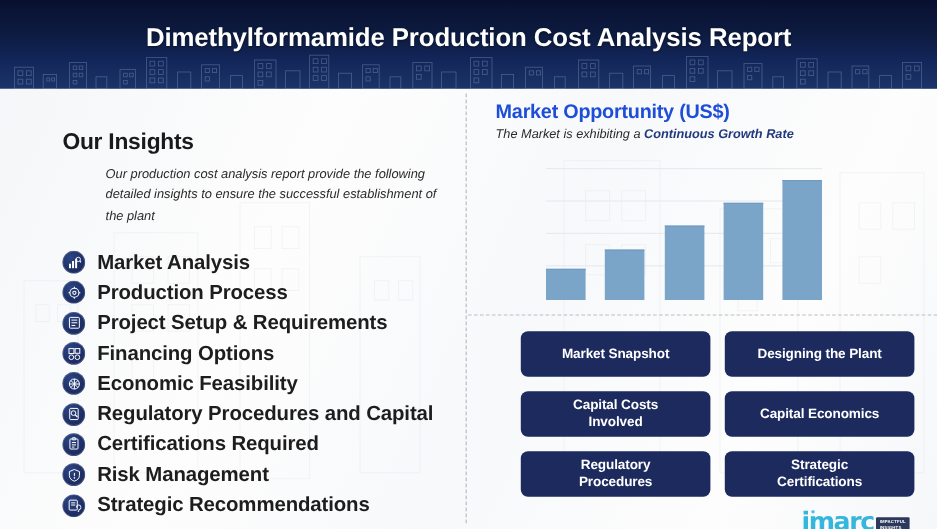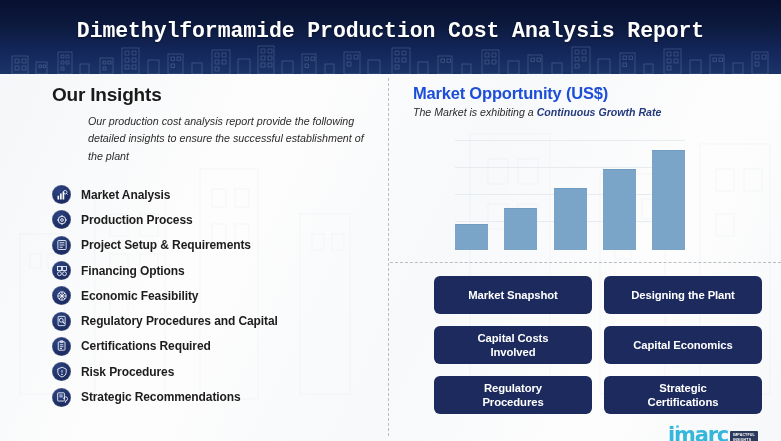--- a/index.html
+++ b/index.html
@@ -42,21 +42,20 @@
     left: 0; top: 19px;
     width: 781px;
     text-align: center;
     color: #ffffff;
     font-size: 21.5px;
     font-weight: bold;
     letter-spacing: -0.1px;
     text-shadow: 0 1px 2px rgba(0,0,0,0.45);
     z-index: 3;
     white-space: nowrap;
-    font-family: Liberation Mono, monospace;
   }
 
   
   #bodybg {
     position: absolute;
     left: 0; top: 74px;
     width: 781px; height: 367px;
     background:
       linear-gradient(115deg, rgba(233,237,243,0.55) 0%, rgba(255,255,255,0.1) 30%, rgba(236,240,246,0.45) 55%, rgba(255,255,255,0.05) 80%, rgba(234,238,244,0.5) 100%);
     opacity: 0.75;
@@ -89,20 +88,21 @@
     position: absolute;
     left: 52px; top: 84px;
     width: 330px;
   }
   #insights-title {
     font-size: 19px;
     font-weight: bold;
     color: #1a1a1a;
     letter-spacing: -0.2px;
     margin-bottom: 7px;
+    margin-top: 24px;
   }
   #insights-desc {
     font-size: 10.7px;
     font-style: italic;
     color: #2b2b2b;
     line-height: 1.62;
     width: 285px;
     margin-left: 36px;
   }
   #insights-list {
@@ -121,21 +121,21 @@
     background: radial-gradient(circle at 35% 30%, #2d4583 0%, #1e2f66 55%, #16235080 100%);
     background-color: #1e3068;
     display: flex;
     align-items: center;
     justify-content: center;
     margin-right: 10px;
     box-shadow: inset 0 0 0 0.8px rgba(255,255,255,0.18);
   }
   .insight-icon svg { display: block; }
   .insight-label {
-    font-size: 12px;
+    font-size: 17px;
     font-weight: bold;
     color: #1d1d1d;
     letter-spacing: -0.1px;
     white-space: nowrap;
   }
 
   
   #right-panel {
     position: absolute;
     left: 413px; top: 84px;
@@ -520,21 +520,21 @@
       <li class="insight-item">
         <span class="insight-icon">
           <svg width="12" height="12" viewBox="0 0 16 16">
               <g fill="none" stroke="#fff" stroke-width="1.1">
                 <path d="M8 1.6 L13.6 4 v4.2 c0 3.4 -2.6 5.6 -5.6 6.4 c-3 -0.8 -5.6 -3 -5.6 -6.4 V4 Z"></path>
                 <line x1="8" y1="5.4" x2="8" y2="9"></line>
                 <circle cx="8" cy="11" r="0.5" fill="#fff"></circle>
               </g>
             </svg>
         </span>
-        <span class="insight-label">Risk Procedures</span>
+        <span class="insight-label">Risk Management</span>
       </li>
 
       <li class="insight-item">
         <span class="insight-icon">
           <svg width="12" height="12" viewBox="0 0 16 16">
               <g fill="none" stroke="#fff" stroke-width="1.1">
                 <rect x="2.2" y="2.4" width="9" height="11" rx="1"></rect>
                 <line x1="4.4" y1="5.4" x2="9" y2="5.4"></line>
                 <line x1="4.4" y1="7.8" x2="9" y2="7.8"></line>
                 <path d="M10.2 10.6 a2.6 2.6 0 1 1 2.8 2.4 v1"></path>

